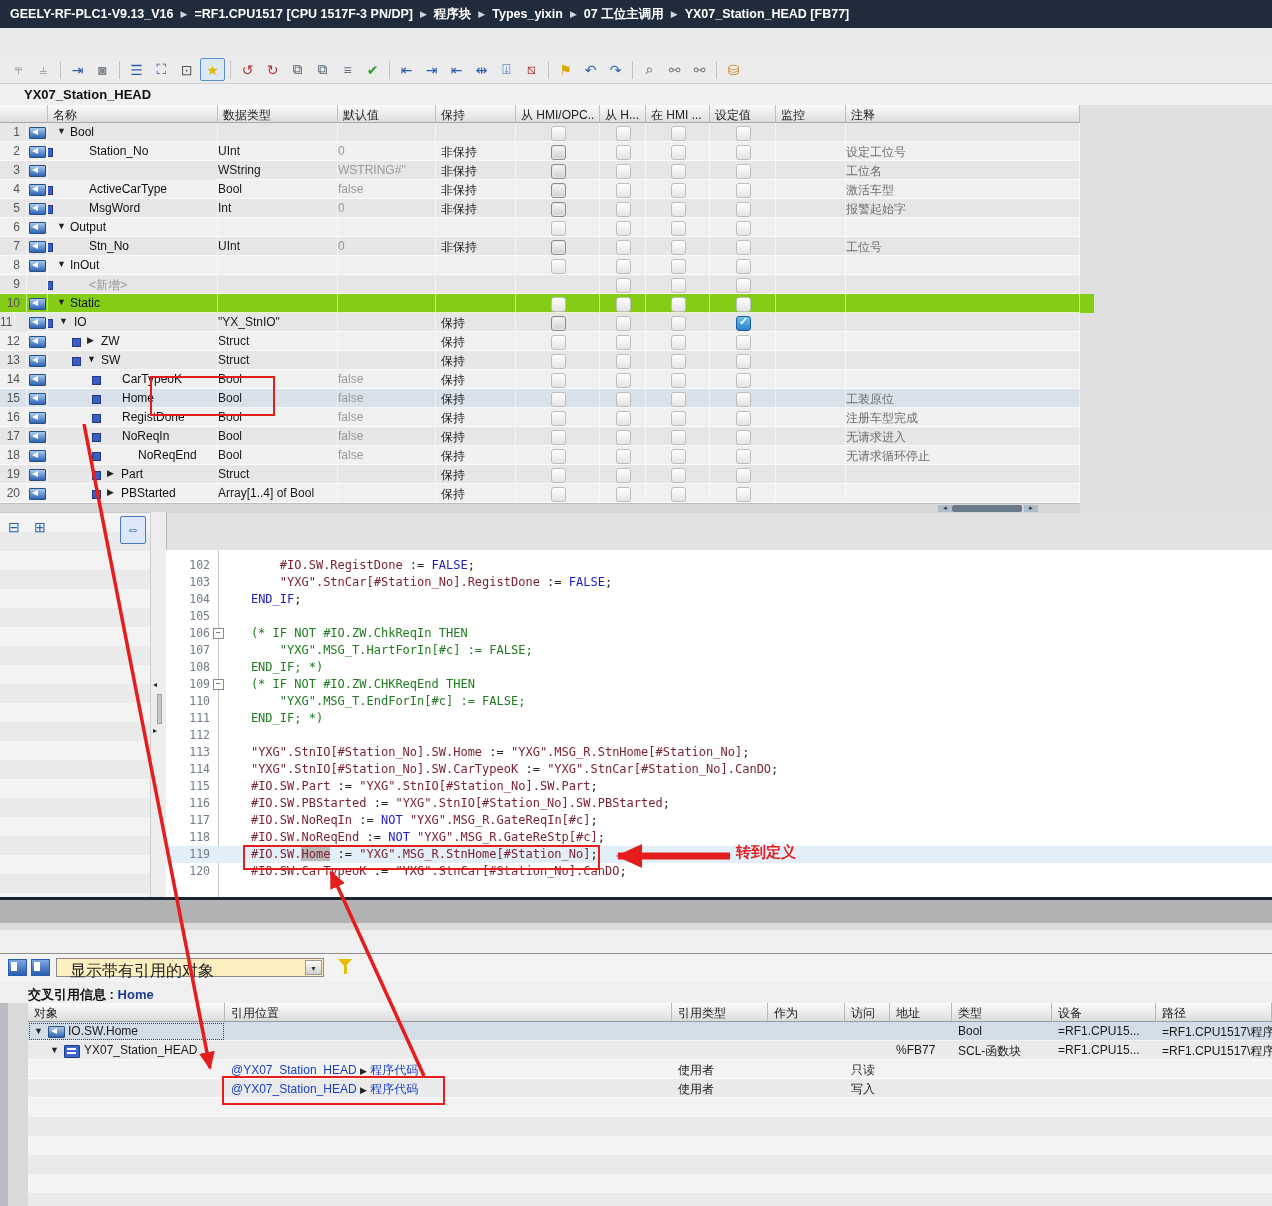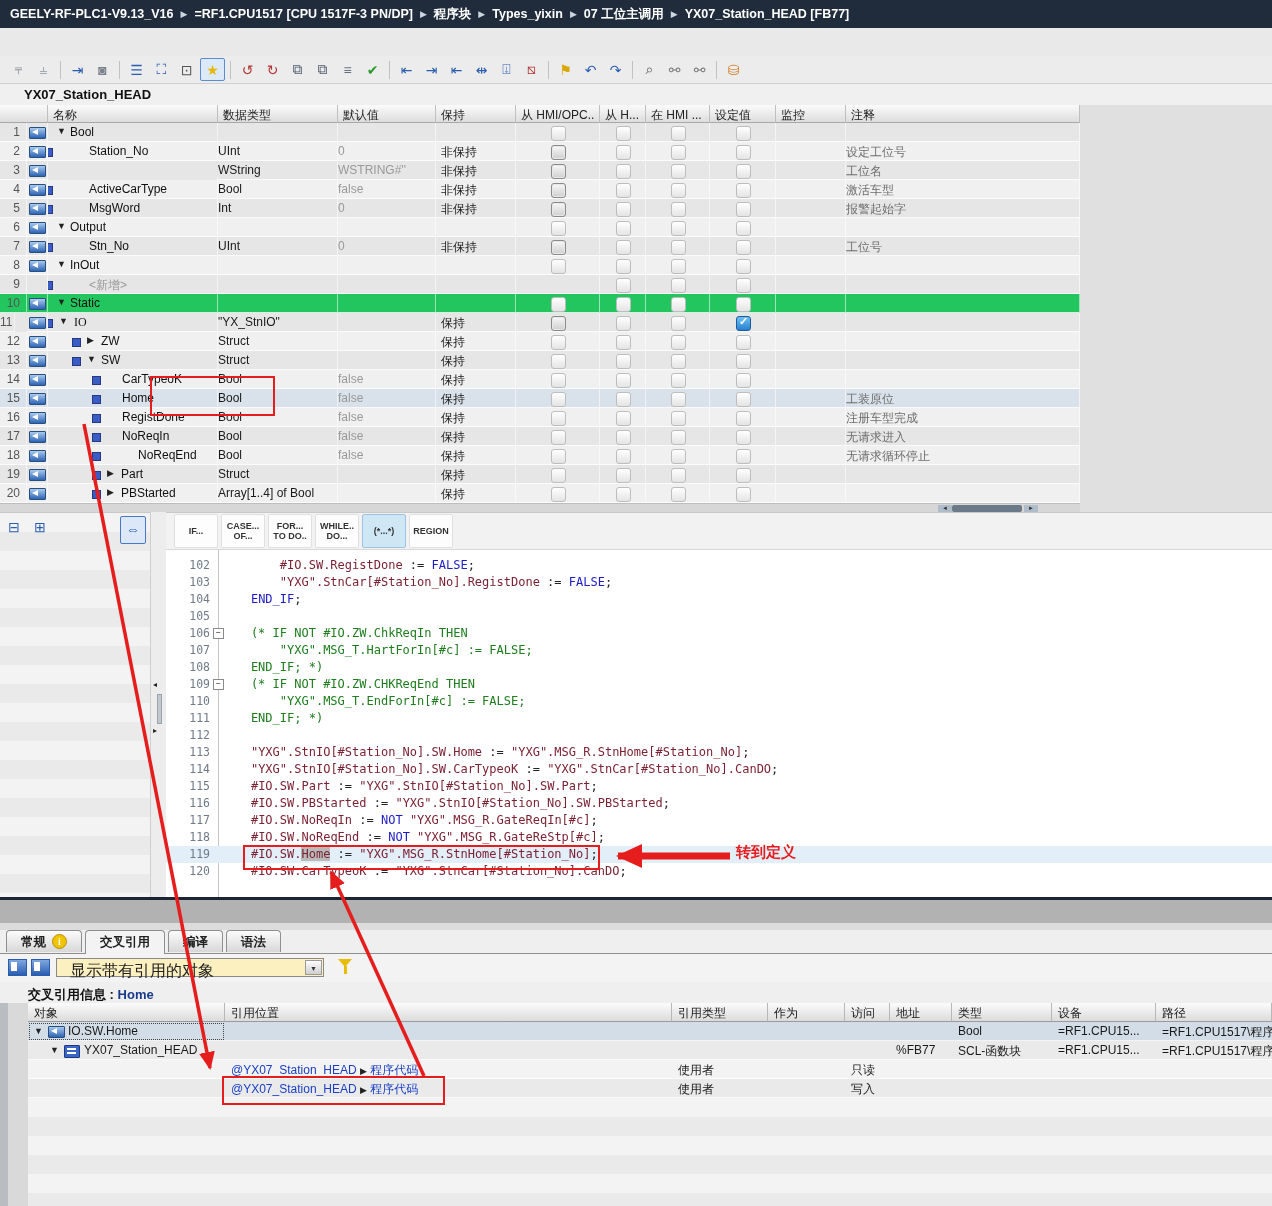--- a/index.html
+++ b/index.html
@@ -431,21 +431,21 @@
             </div>
             <div class="ifcell" style="left: 646px; width: 64px;">
               <span class="cbx" style="left: 25px;"></span>
             </div>
             <div class="ifcell" style="left: 710px; width: 66px;">
               <span class="cbx" style="left: 26px;"></span>
             </div>
             <div class="ifcell" style="left: 776px; width: 70px;"></div>
             <div class="ifcell cmt" style="left: 846px; width: 234px;"></div>
           </div>
-          <div class="ifrow" style="top: 189px; background: #22c55e;">
+          <div class="ifrow" style="top: 189px; background: #84cc16; padding-left: 14px;">
             <div class="ifcell rownum" style="left: 0px; width: 27px;">10</div>
             <div class="ifcell" style="left: 27px; width: 21px;">
               <span class="porticon" style="left: 2px; top: 4px;"></span>
             </div>
             <div class="ifcell" style="left: 48px; width: 170px;">
               <span class="tri" style="left: 9px;">▼</span>
               <span class="nm" style="left: 22px;">Static</span>
             </div>
             <div class="ifcell" style="left: 218px; width: 120px;"></div>
             <div class="ifcell defval" style="left: 338px; width: 98px;"></div>
@@ -466,21 +466,21 @@
             <div class="ifcell cmt" style="left: 846px; width: 234px;"></div>
           </div>
           <div class="ifrow" style="top: 208px; background: rgb(230, 230, 230);">
             <div class="ifcell rownum" style="left: 0px; width: 15px;">11</div>
             <div class="ifcell" style="left: 27px; width: 21px;">
               <span class="porticon" style="left: 2px; top: 4px;"></span>
             </div>
             <div class="ifcell" style="left: 48px; width: 170px;">
               <span class="bullet" style="left: -4px;"></span>
               <span class="tri" style="left: 11px;">▼</span>
-              <span class="nm" style="left: 26px; font-family: Liberation Serif, serif;">IO</span>
+              <span class="nm" style="left: 26px;">IO</span>
             </div>
             <div class="ifcell" style="left: 218px; width: 120px;">"YX_StnIO"</div>
             <div class="ifcell defval" style="left: 338px; width: 98px;"></div>
             <div class="ifcell" style="left: 436px; width: 80px; padding-left: 5px;">保持</div>
             <div class="ifcell" style="left: 516px; width: 84px;">
               <span class="cbx raised" style="left: 35px;"></span>
             </div>
             <div class="ifcell" style="left: 600px; width: 46px;">
               <span class="cbx" style="left: 16px;"></span>
             </div>
@@ -753,43 +753,20 @@
     <span class="lp-ic" style="left:8px">⊟</span>
     <span class="lp-ic" style="left:34px">⊞</span>
     <div id="splitbtn">⇔</div>
   </div>
   <div id="vsplit">
     <span class="vs-arrow" style="top:168px">◂</span>
     <div class="vs-ridge" style="top:182px"></div>
     <span class="vs-arrow" style="top:214px">▸</span>
   </div>
 
-  <div id="sclbar">
-      <div class="sclbtn">
-        <div>IF...</div>
-      </div>
-      <div class="sclbtn">
-        <div>CASE...</div>
-        <div>OF...</div>
-      </div>
-      <div class="sclbtn">
-        <div>FOR...</div>
-        <div>TO DO..</div>
-      </div>
-      <div class="sclbtn">
-        <div>WHILE..</div>
-        <div>DO...</div>
-      </div>
-      <div class="sclbtn active">
-        <div>(*...*)</div>
-      </div>
-      <div class="sclbtn">
-        <div>REGION</div>
-      </div>
-    </div>
 
   <div id="codearea">
     <div id="gutterstrip"></div>
     <div id="gutter"></div>
     <div id="code-lines">
         <div class="cline" style="top: 7px;"><span class="lno">102</span><span class="ctext">        <span class="tok-var">#IO.SW.RegistDone</span> := <span class="tok-kw">FALSE</span>;</span></div>
         <div class="cline" style="top: 24px;"><span class="lno">103</span><span class="ctext">        <span class="tok-var">"YXG".StnCar[#Station_No].RegistDone</span> := <span class="tok-kw">FALSE</span>;</span></div>
         <div class="cline" style="top: 41px;"><span class="lno">104</span><span class="ctext">    <span class="tok-kw">END_IF</span>;</span></div>
         <div class="cline" style="top: 58px;"><span class="lno">105</span><span class="ctext"></span></div>
         <div class="cline" style="top: 75px;"><span class="lno">106</span><span class="fold">−</span><span class="ctext"><span class="tok-com">    (* IF NOT #IO.ZW.ChkReqIn THEN</span></span></div>
@@ -808,35 +785,20 @@
         <div class="cline hl" style="top: 296px;"><span class="lno">119</span><span class="ctext">    <span class="tok-var">#IO.SW.<span class="selword">Home</span></span> := <span class="tok-var">"YXG".MSG_R.StnHome[#Station_No]</span>;</span></div>
         <div class="cline" style="top: 313px;"><span class="lno">120</span><span class="ctext">    <span class="tok-var">#IO.SW.CarTypeoK</span> := <span class="tok-var">"YXG".StnCar[#Station_No].CanDO</span>;</span></div>
       </div>
   </div>
 
   <div id="divider1"></div>
   <div id="divider2"></div>
   <div id="divider3"></div>
 
   <div id="inspector">
-    <div id="insp-tabs">
-        <div class="tab">
-          <span>常规</span>
-          <span class="iinfo">i</span>
-        </div>
-        <div class="tab active">
-          <span>交叉引用</span>
-        </div>
-        <div class="tab">
-          <span>编译</span>
-        </div>
-        <div class="tab">
-          <span>语法</span>
-        </div>
-      </div>
     <div id="tabline"></div>
     <div id="filterrow">
       <span class="f-ic" style="left:8px"></span>
       <span class="f-ic" style="left:31px"></span>
       <div id="combo">
         <span class="cval">显示带有引用的对象</span>
         <span class="cbtn">▼</span>
       </div>
       <div id="funnel">
         <div class="cone"></div>

